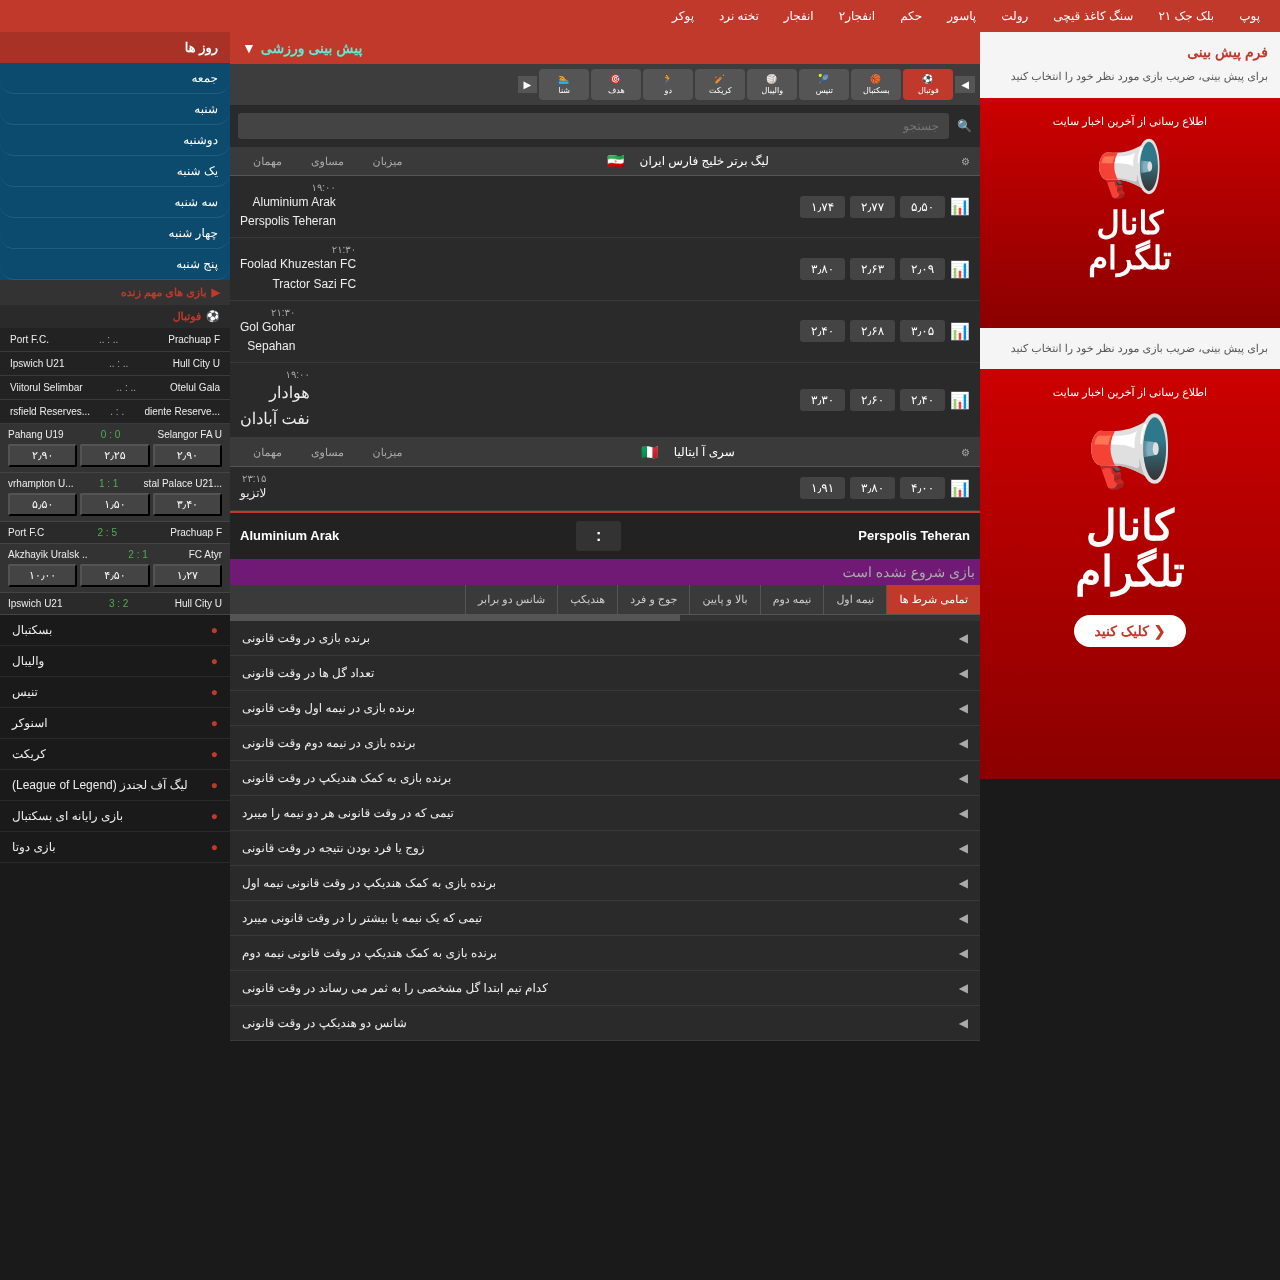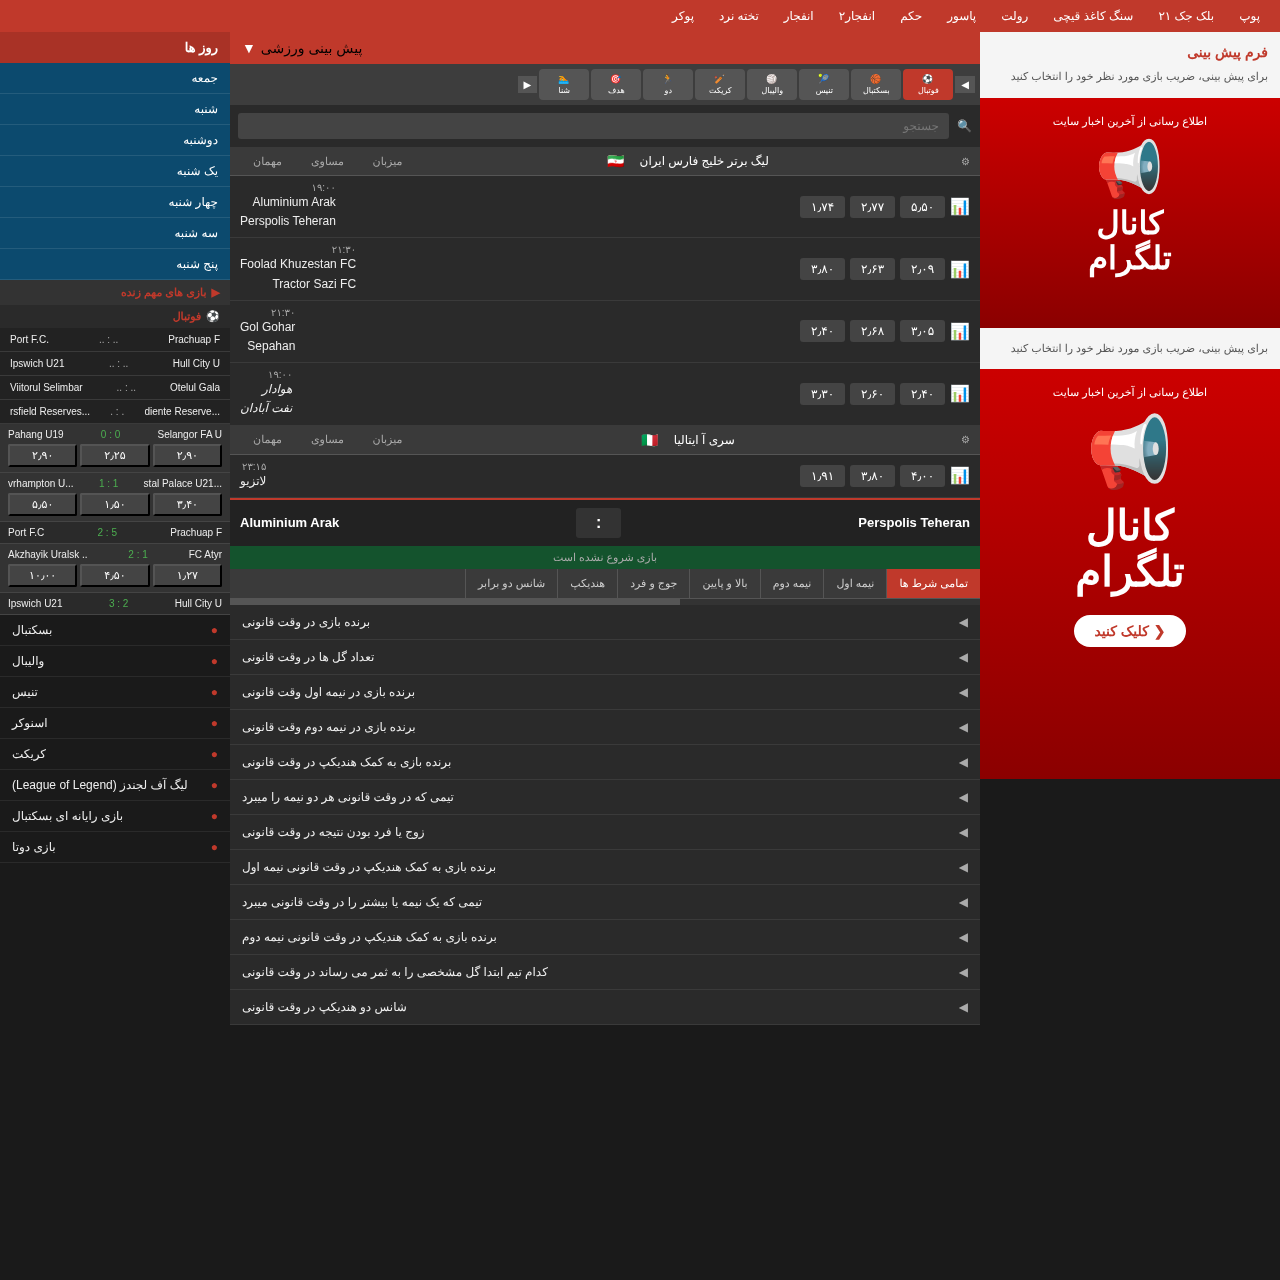--- a/index.html
+++ b/index.html
@@ -47,21 +47,21 @@
     .bet-tab.active { background: #c0392b; color: #fff; }
 
     
     .bet-options { background: #2a2a2a; }
     .bet-option { padding: 10px 12px; border-bottom: 1px solid #3a3a3a; display: flex; align-items: center; justify-content: space-between; cursor: pointer; }
     .bet-option-text { font-size: 12px; color: #eee; }
     .bet-option-arrow { color: #aaa; font-size: 12px; }
 
     
     .days-section { background: #0c4a6e; }
-    .day-item { padding: 8px 12px; border-bottom: 1px solid rgba(255,255,255,0.1); cursor: pointer; color: #fff; font-size: 12px; text-align: right; }
+    .day-item { padding: 8px 12px; border-bottom: 1px solid rgba(255,255,255,0.1); cursor: pointer; color: #fff; font-size: 12px; text-align: right; border-radius: 14px; }
     .days-title { background: #a93226; padding: 8px 12px; font-weight: bold; font-size: 13px; }
     .live-match-item { padding: 6px 10px; border-bottom: 1px solid #3a3a3a; }
     .live-odd { background: #444; color: #fff; padding: 3px 6px; border-radius: 2px; font-size: 11px; flex: 1; text-align: center; cursor: pointer; }
 
     
     .category-section { background: #1a1a1a; }
     .category-item { padding: 8px 12px; border-bottom: 1px solid #2a2a2a; cursor: pointer; color: #eee; font-size: 12px; text-align: right; display: flex; justify-content: space-between; align-items: center; }
     .cat-icon { color: #c0392b; }
 
     .scrollbar-hide::-webkit-scrollbar { display: none; }
@@ -114,21 +114,21 @@
       <button class="click-btn">
         <span>❮</span>
         <span>کلیک کنید</span>
       </button>
     </div>
   </div>
 
   <div class="center-panel">
 
     <div class="sports-header">
-      <span style="font-size:14px; color:#000000; font-weight:normal;">پیش بینی ورزشی</span>
+      <span style="font-size:14px; color:#5eead4; font-weight:bold;">پیش بینی ورزشی</span>
       <span style="color:#fff; font-size:14px;">▼</span>
     </div>
 
     <div class="sport-icons scrollbar-hide">
       <button class="nav-arrow">◀</button>
       <div class="sport-icon-item active">
         <span>⚽</span>
         <span style="font-size:8px;">فوتبال</span>
       </div>
       <div class="sport-icon-item">
@@ -240,21 +240,21 @@
       <div style="background:#2a2a2a; border-bottom:1px solid #3a3a3a; padding:6px 10px;">
         <div style="display:flex; align-items:center; justify-content:space-between;">
           <div style="display:flex; gap:5px; align-items:center;">
             <span class="chart-icon">📊</span>
             <button class="odd-btn">۲٫۴۰</button>
             <button class="odd-btn">۲٫۶۰</button>
             <button class="odd-btn">۳٫۳۰</button>
           </div>
           <div style="text-align:right;">
             <div style="color:#aaa; font-size:10px;">۱۹:۰۰</div>
-            <div style="color:#eee; font-size:12px; line-height:1.6;font-style:italic;">
+            <div style="color:#eee; font-size:16px; line-height:1.6;">
               <span>هوادار</span><br>
               <span>نفت آبادان</span>
             </div>
           </div>
         </div>
       </div>
     </div>
 
     <div>
       <div class="league-header">
@@ -288,21 +288,21 @@
           </div>
         </div>
       </div>
     </div>
 
     <div style="background:#222; padding:8px 10px; display:flex; align-items:center; justify-content:space-between; border-top:2px solid #c0392b;">
       <div style="font-size:13px; color:#fff; font-weight:bold;">Perspolis Teheran</div>
       <div style="background:#333; padding:6px 20px; border-radius:3px; font-size:16px; font-weight:bold;">:</div>
       <div style="font-size:13px; color:#fff; font-weight:bold;">Aluminium Arak</div>
     </div>
-    <div style="background:#14532d; text-align:center; padding:5px; color:#aaa; font-size:11px;">بازی شروع نشده است</div>
+    <div style="background:#701a75; padding:5px; color:#aaa; font-size:14px;">بازی شروع نشده است</div>
 
     <div class="bet-tabs">
       <div class="bet-tab active">تمامی شرط ها</div>
       <div class="bet-tab">نیمه اول</div>
       <div class="bet-tab">نیمه دوم</div>
       <div class="bet-tab">بالا و پایین</div>
       <div class="bet-tab">جوج و فرد</div>
       <div class="bet-tab">هندیکپ</div>
       <div class="bet-tab">شانس دو برابر</div>
     </div>
@@ -364,22 +364,22 @@
   </div>
 
   <div class="right-panel">
 
     <div class="days-section">
       <div class="days-title">روز ها</div>
       <div class="day-item">جمعه</div>
       <div class="day-item">شنبه</div>
       <div class="day-item">دوشنبه</div>
       <div class="day-item">یک شنبه</div>
+      <div class="day-item">سه شنبه</div>
       <div class="day-item">چهار شنبه</div>
-      <div class="day-item">سه شنبه</div>
       <div class="day-item">پنج شنبه</div>
     </div>
 
     <div style="background:#222;">
       <div style="background:#333; padding:6px 10px; font-size:11px; color:#c0392b; font-weight:bold; text-align:right; display:flex; align-items:center; gap:5px;">
         <span>▶</span>
         <span>بازی های مهم زنده</span>
       </div>
 
       <div style="background:#2a2a2a; padding:5px 10px; font-size:11px; color:#c0392b; text-align:right; font-weight:bold; display:flex; align-items:center; gap:5px;">

